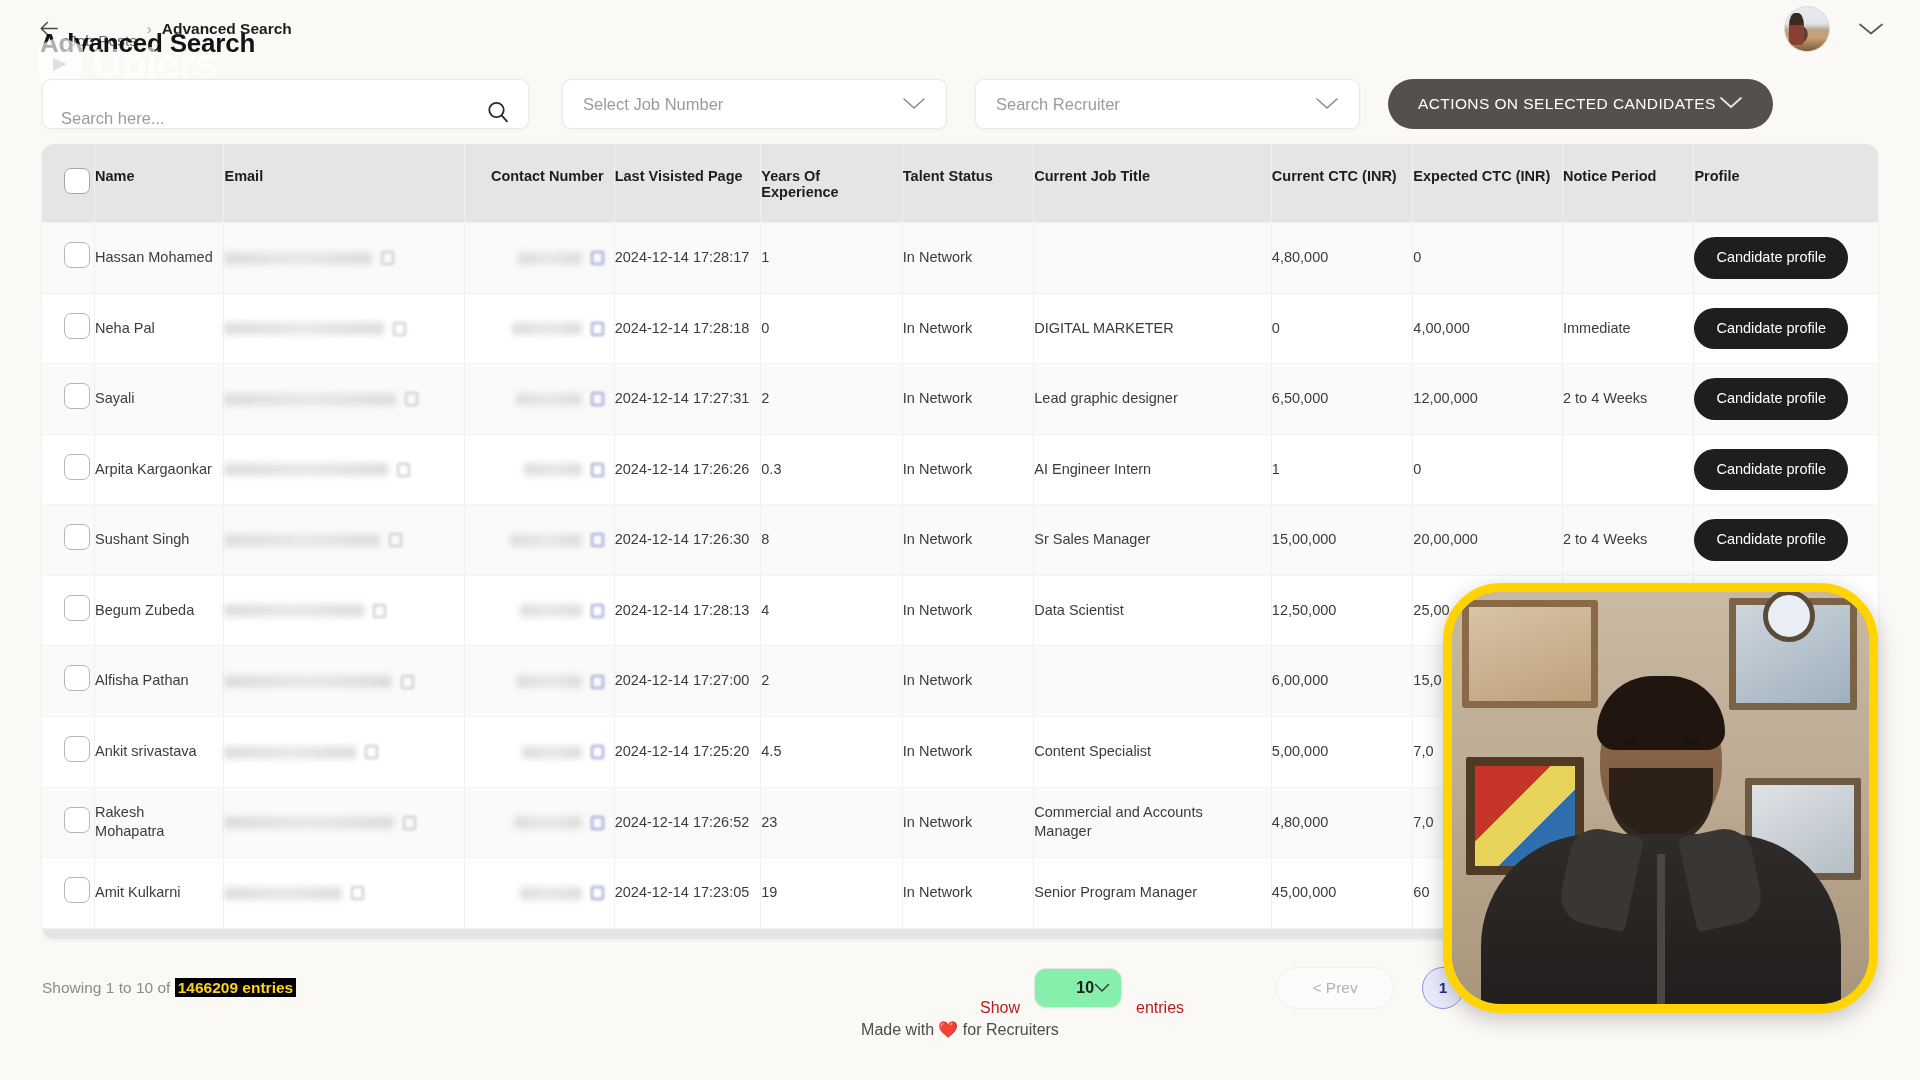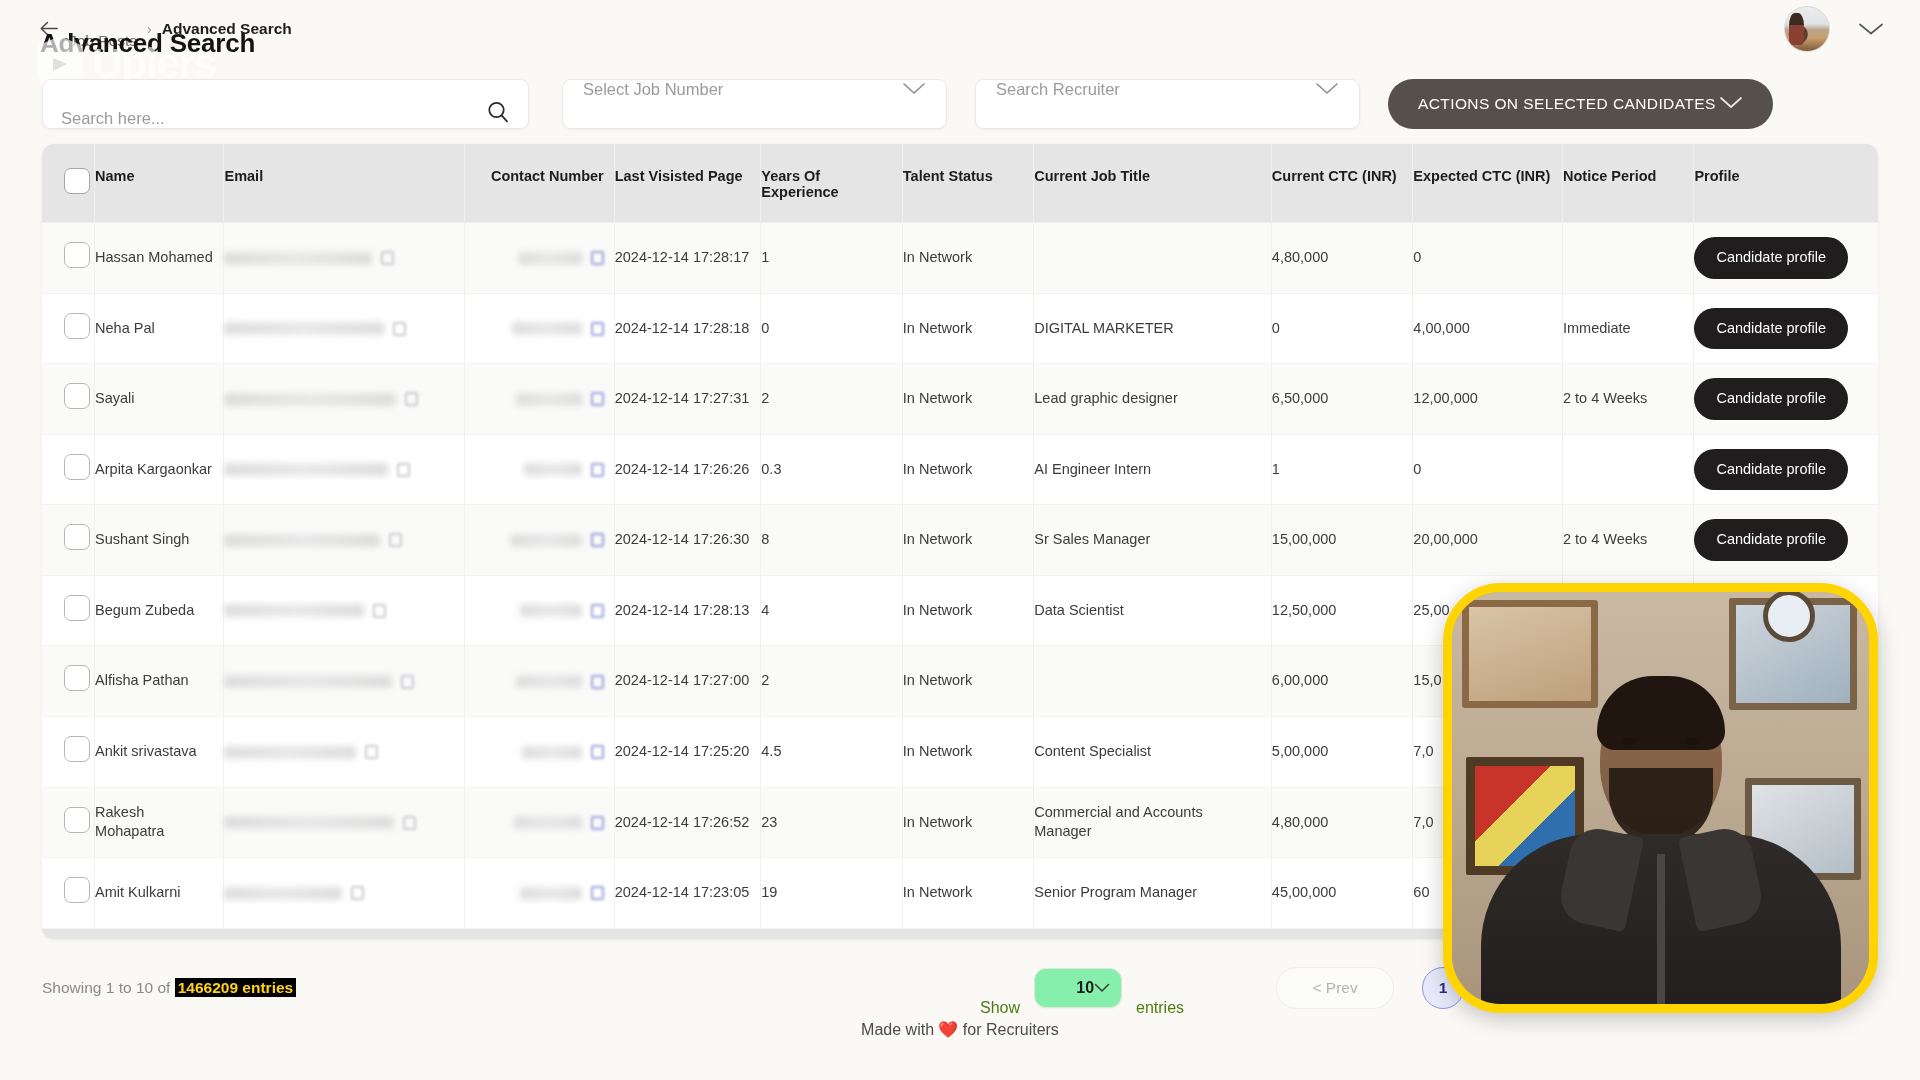--- a/index.html
+++ b/index.html
@@ -72,21 +72,21 @@
     display: flex; align-items: flex-end; padding: 0 18px;
   }
   .search-wrap input {
     flex: 1; border: 0; outline: 0; font-size: 16.5px; color: #4a4a4a;
     font-family: "Liberation Sans", sans-serif; background: transparent;
   }
   .search-wrap input::placeholder { color: #9b9b9b; }
   .sel {
     height: 50px; background: #fff; border-radius: 9px; border: 1px solid #eceae5;
     box-shadow: 0 1px 3px rgba(0,0,0,.05);
-    display: flex; align-items: flex-start; justify-content: space-between;
+    display: flex; align-items: center; justify-content: space-between;
     padding: 0 20px; font-size: 16.5px; color: #9b9b9b;
   }
   #sel-job { margin-left: 33px; width: 385px; }
   #sel-rec { margin-left: 28px; width: 385px; }
   .actions-btn {
     margin-left: 28px; width: 385px; height: 50px;
     background: #55504c; color: #fff; border-radius: 26px;
     display: flex; align-items: center; justify-content: space-between;
     padding: 0 30px 0 30px;
     font-size: 15.5px; letter-spacing: .4px; font-weight: 400;
@@ -160,21 +160,21 @@
     display: flex; align-items: center;
   }
   .showing { margin-left: 42px; font-size: 15.5px; color: #8a8a8a; }
   .showing .hl {
     background: #000; color: #ffd21e; font-weight: 700; padding: 1px 3px;
   }
   .pager {
     position: absolute; left: 980px; top: 0; height: 52px;
     display: flex; align-items: center; gap: 14px;
   }
-  .pager .lbl { font-size: 16px; color: #4d7c0f; margin-top: 40px; }
+  .pager .lbl { font-size: 16px; color: #b91c1c; margin-top: 40px; }
   .pg-select {
     width: 88px; height: 40px; background: #86efac; border: 1px solid #e6e4e0;
     border-radius: 12px; display: flex; align-items: center; justify-content: flex-end;
     padding: 0 11px; font-size: 16px; font-weight: 700; color: #1d1d1d;
     box-shadow: 0 1px 2px rgba(0,0,0,.04);
   }
   .prev-btn {
     margin-left: 78px; width: 118px; height: 42px; border-radius: 21px;
     background: #fcfcfb; border: 1px solid #f0efec;
     display: flex; align-items: center; justify-content: center;

